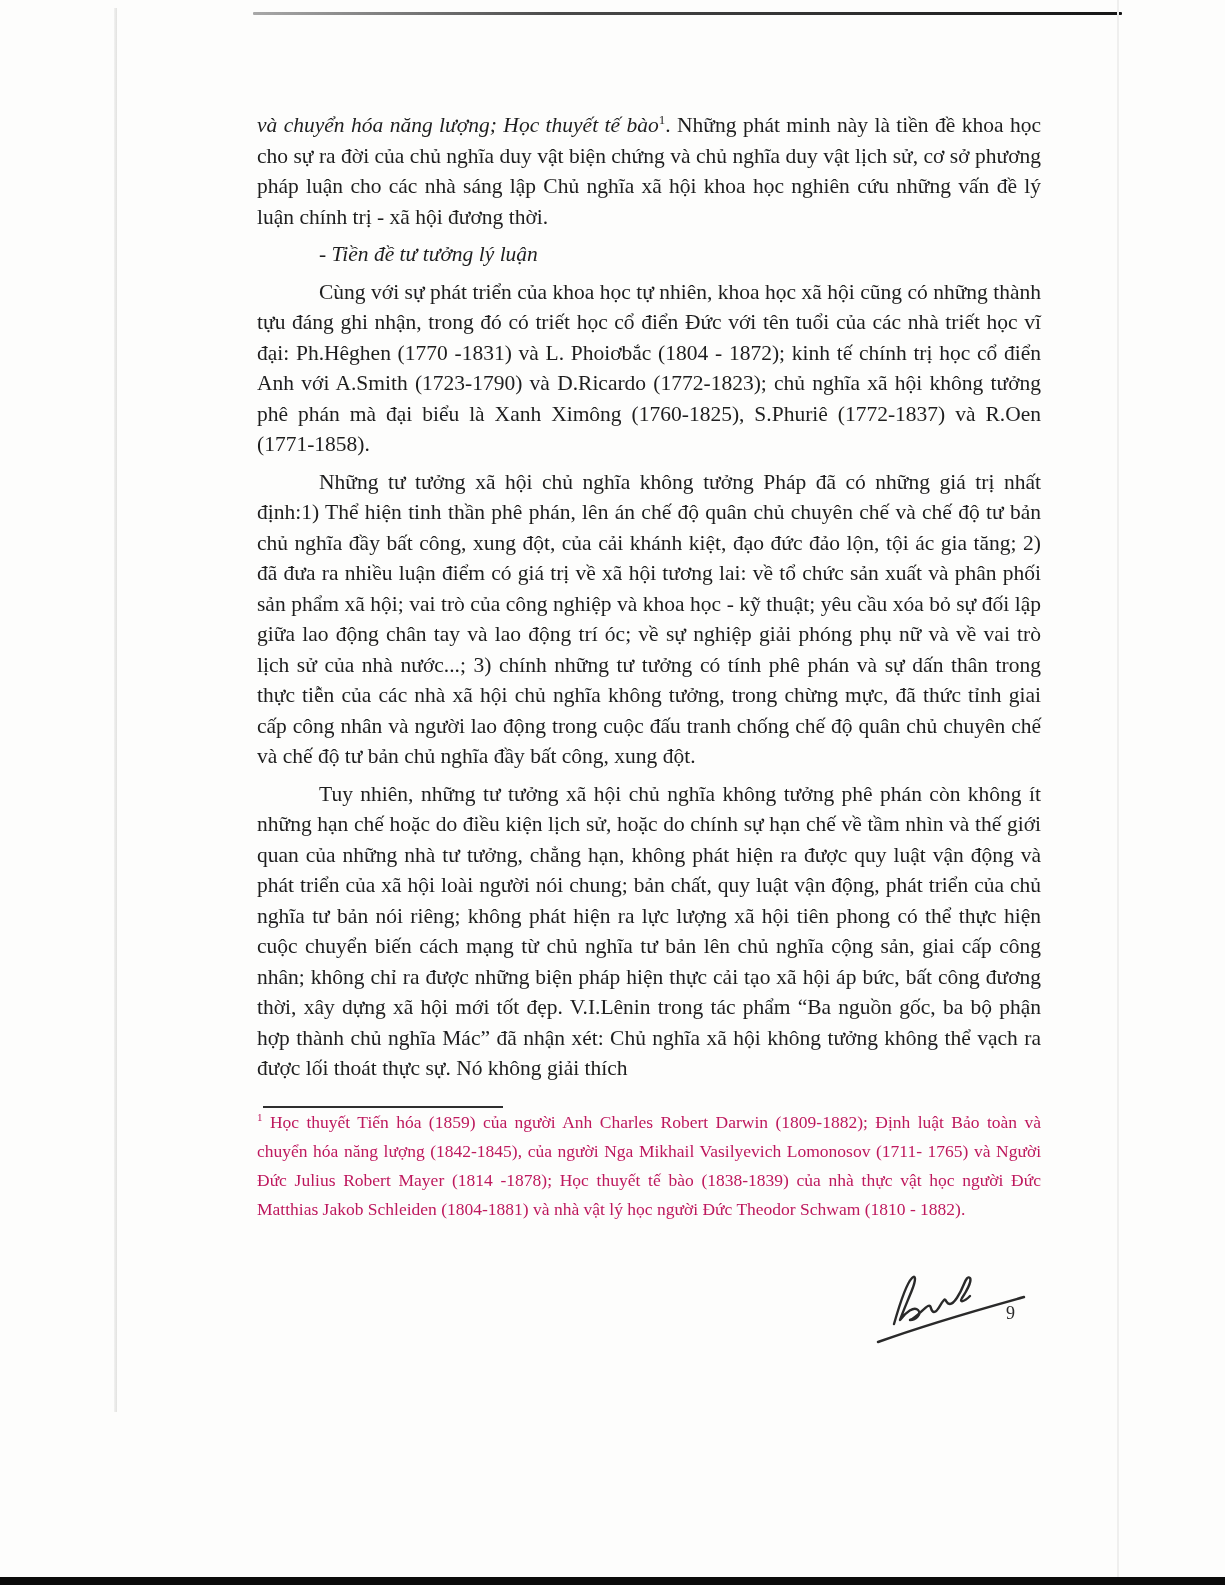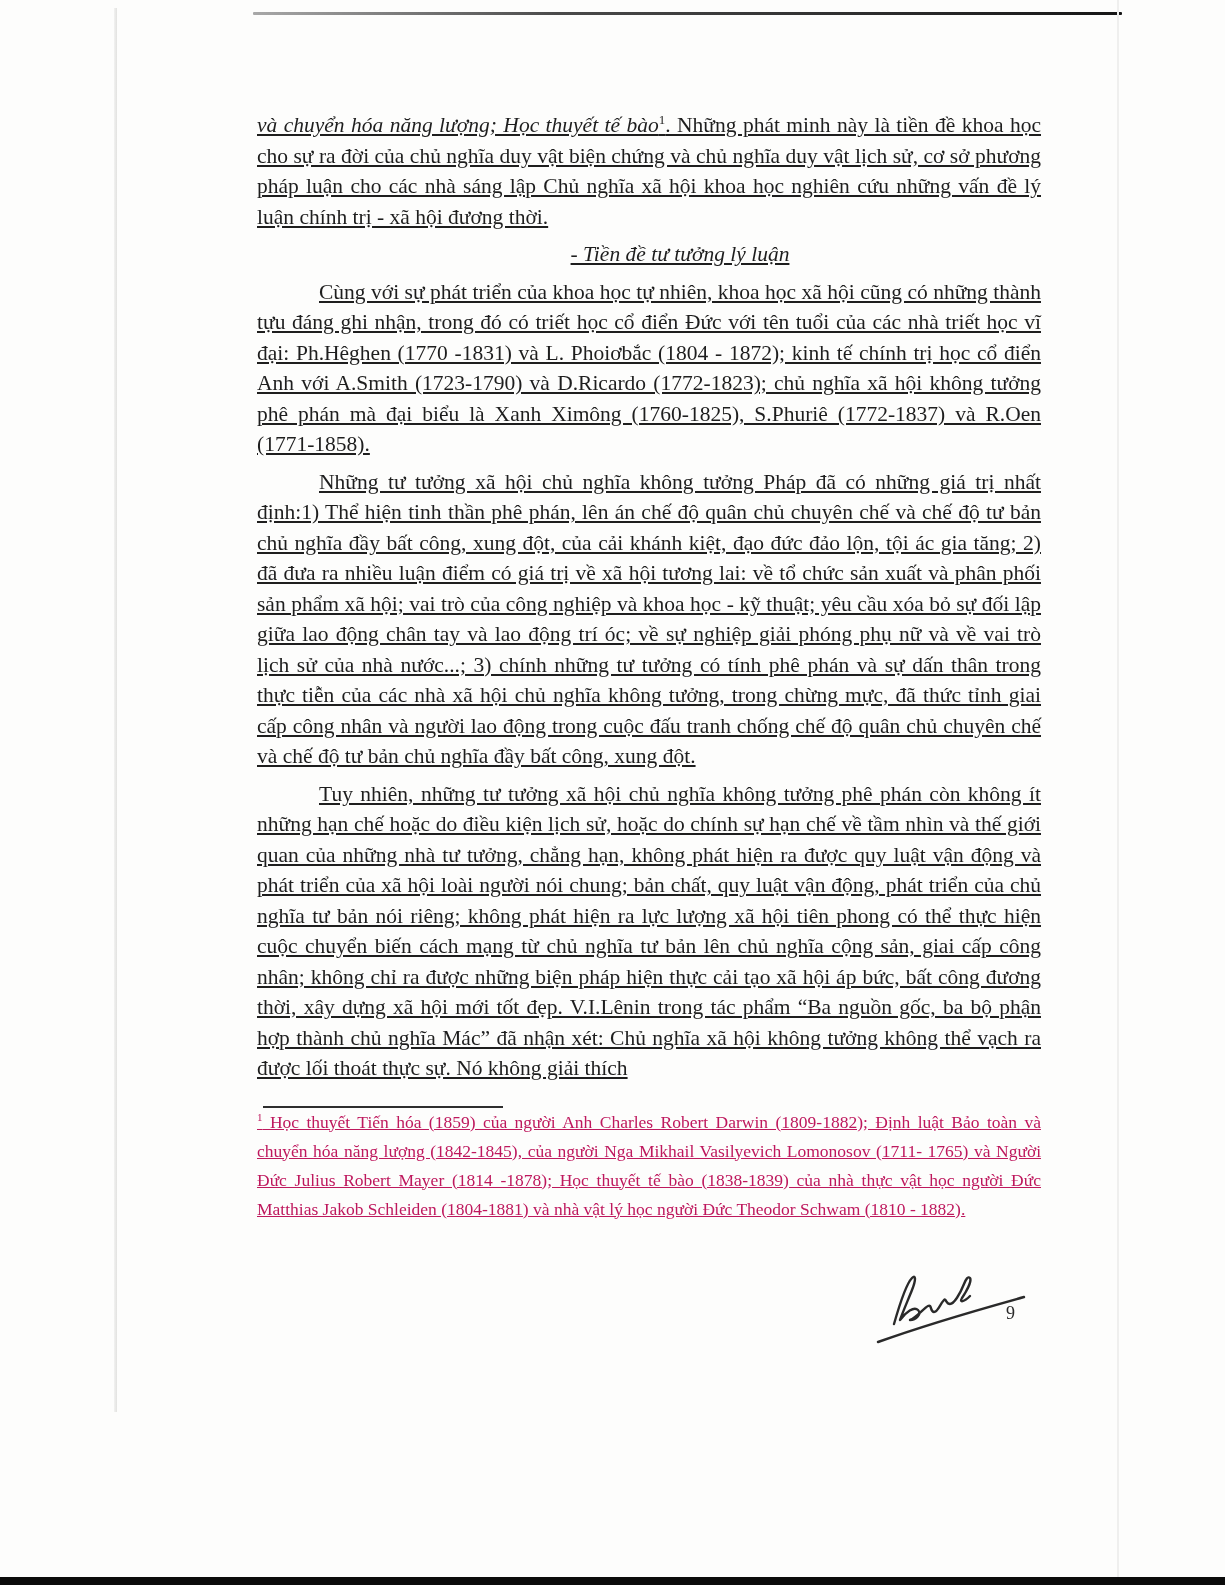--- a/index.html
+++ b/index.html
@@ -44,28 +44,28 @@
   
   .content {
     position: absolute;
     left: 257px; top: 110px;
     width: 784px;
     font-size: 21.5px;
     line-height: 30.5px;
     color: #1e1e1e;
     text-align: justify;
   }
-  .content p { margin: 0 0 7px 0; text-indent: 62px; text-decoration: underline; }
+  .content p { margin: 0 0 7px 0; text-indent: 62px; }
   .content p.no-indent { text-indent: 0; }
   .italic { font-style: italic; }
   .section-heading {
     font-style: italic;
     margin: 2px 0 9px 0;
     text-indent: 62px;
-    text-align: center;
+    text-align: left;
   }
   sup.fn-ref {
     font-size: 13px;
     line-height: 0;
     vertical-align: super;
   }
   .footnote-sep {
     border: none;
     margin: 22px 0 0 6px;
     width: 240px;

